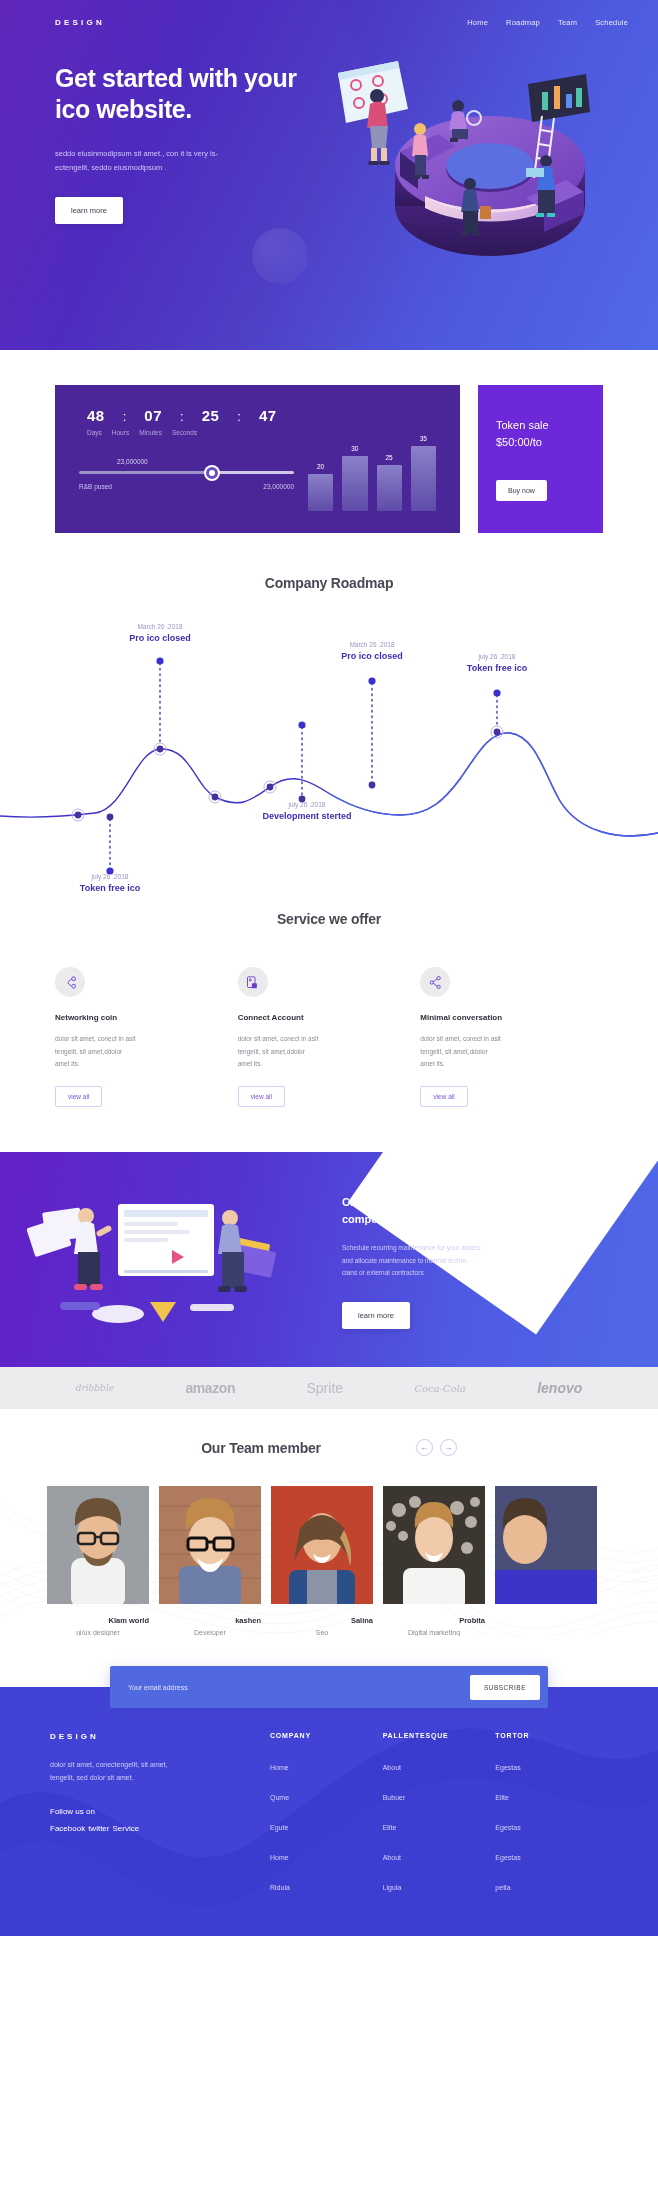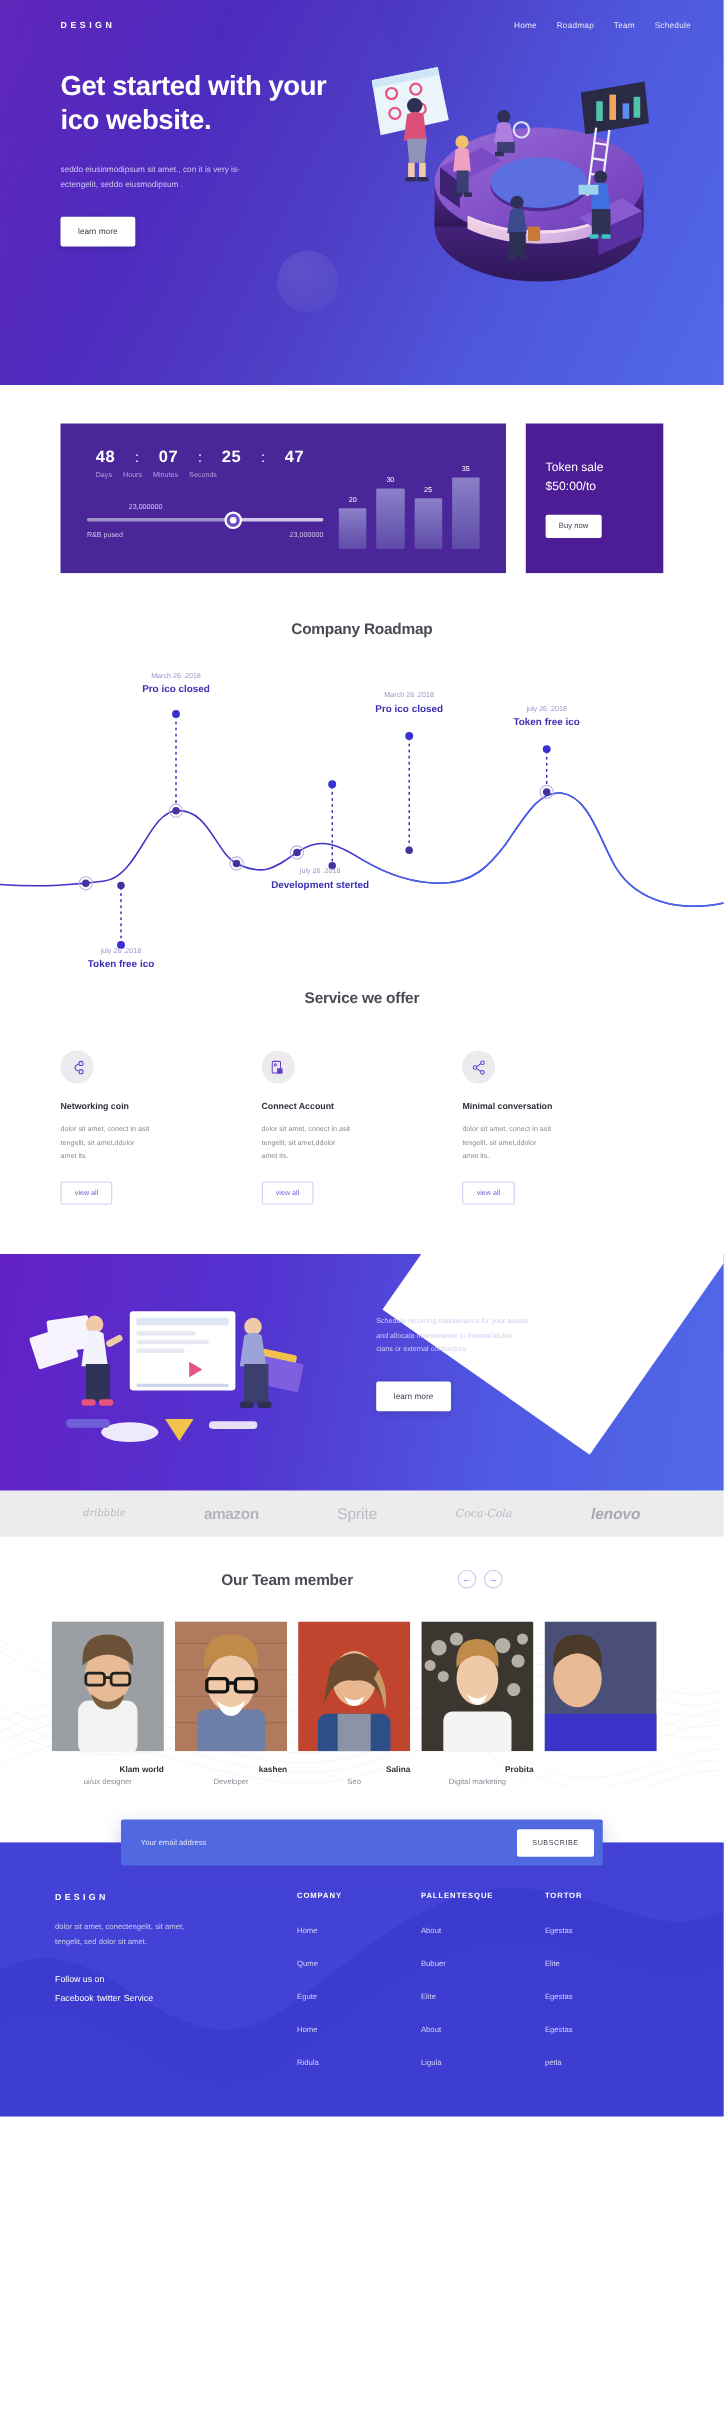--- a/index.html
+++ b/index.html
@@ -84,22 +84,22 @@
   .slider-bottom { display: flex; justify-content: space-between; margin-top: 9px; }
   .slider-bottom span { color: #cfc7ea; font-size: 6.5px; }
   .bars { flex: 1 1 auto; display: flex; align-items: flex-end; gap: 9px; padding-left: 14px; padding-bottom: 2px; }
   .bar-col { flex: 1; display: flex; flex-direction: column; align-items: center; }
   .bar-val { color: #fff; font-size: 6.5px; margin-bottom: 4px; }
   .bar {
     width: 100%; border-radius: 1px;
     background: linear-gradient(to bottom, #8b80c9, #5e4ba8);
   }
   .token-card {
-    flex: 0 0 125px; background: #4c1d95; padding: 32px 18px;
-    display: flex; flex-direction: column; justify-content: space-between;
+    flex: 0 0 125px; background: #6d28d9; padding: 32px 18px;
+    display: flex; flex-direction: column; justify-content: space-between; gap: 12px;
   }
   .token-title { color: #fff; font-size: 11px; line-height: 1.5; font-weight: 400; }
   .token-btn {
     margin-top: 18px; align-self: flex-start; background: #fff; color: #3b3b4f;
     border: 0; font-size: 7px; padding: 7px 12px; border-radius: 2px;
     font-family: inherit; cursor: pointer;
   }
 
   
   .sec-title {
@@ -435,21 +435,21 @@
     </svg>
 
     <div class="rm-label" style="left:100px; top:22px;">
       <div class="rm-date">March 26 .2018</div>
       <div class="rm-name">Pro ico closed</div>
     </div>
     <div class="rm-label" style="left:50px; top:272px;">
       <div class="rm-date">july 26 .2018</div>
       <div class="rm-name">Token free ico</div>
     </div>
-    <div class="rm-label" style="left:226px; top:200px; width:130px;">
+    <div class="rm-label" style="left:242px; top:200px; width:130px;">
       <div class="rm-date">july 26 .2018</div>
       <div class="rm-name">Development sterted</div>
     </div>
     <div class="rm-label" style="left:312px; top:40px;">
       <div class="rm-date">March 26 .2018</div>
       <div class="rm-name">Pro ico closed</div>
     </div>
     <div class="rm-label" style="left:437px; top:52px;">
       <div class="rm-date">july 26 .2018</div>
       <div class="rm-name">Token free ico</div>
@@ -556,20 +556,24 @@
         </g>
 
         <ellipse cx="118" cy="162" rx="26" ry="9" fill="#ffffff" opacity=".9"></ellipse>
         <polygon points="150,150 176,150 163,170" fill="#f1c34a"></polygon>
         <rect x="60" y="150" width="40" height="8" rx="4" fill="#6f5fd8"></rect>
         <rect x="190" y="152" width="44" height="7" rx="3.5" fill="#ffffff" opacity=".85"></rect>
       </svg>
     </div>
 
     <div class="cta-text">
+      <h3 class="cta-h">
+        <span>Can you get insights to beat</span><br>
+        <span>competion &amp; win speace</span>
+      </h3>
       <p class="cta-p">
         <span>Schedule recurring maintenance for your assets</span><br>
         <span>and allocate maintenance to internal techni-</span><br>
         <span>cians or external contractors</span>
       </p>
       <button class="btn-light">learn more</button>
     </div>
   </div>
 </section>
 

